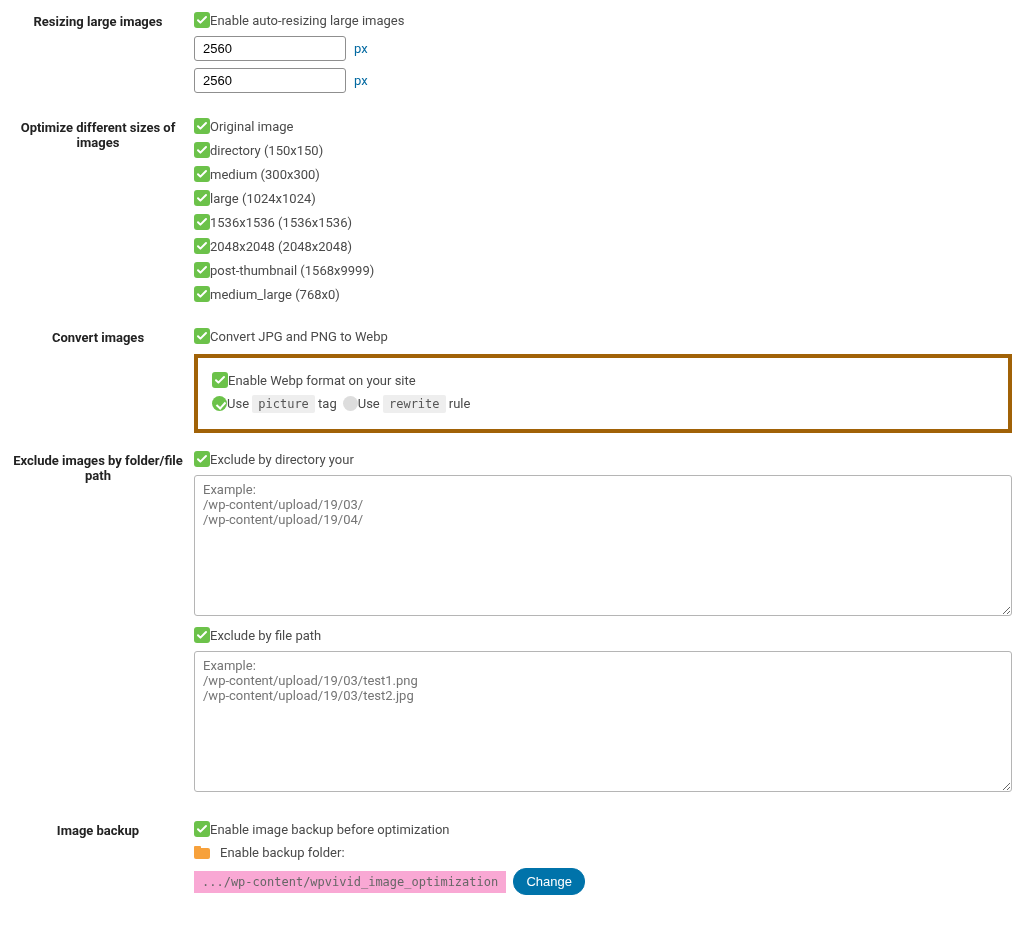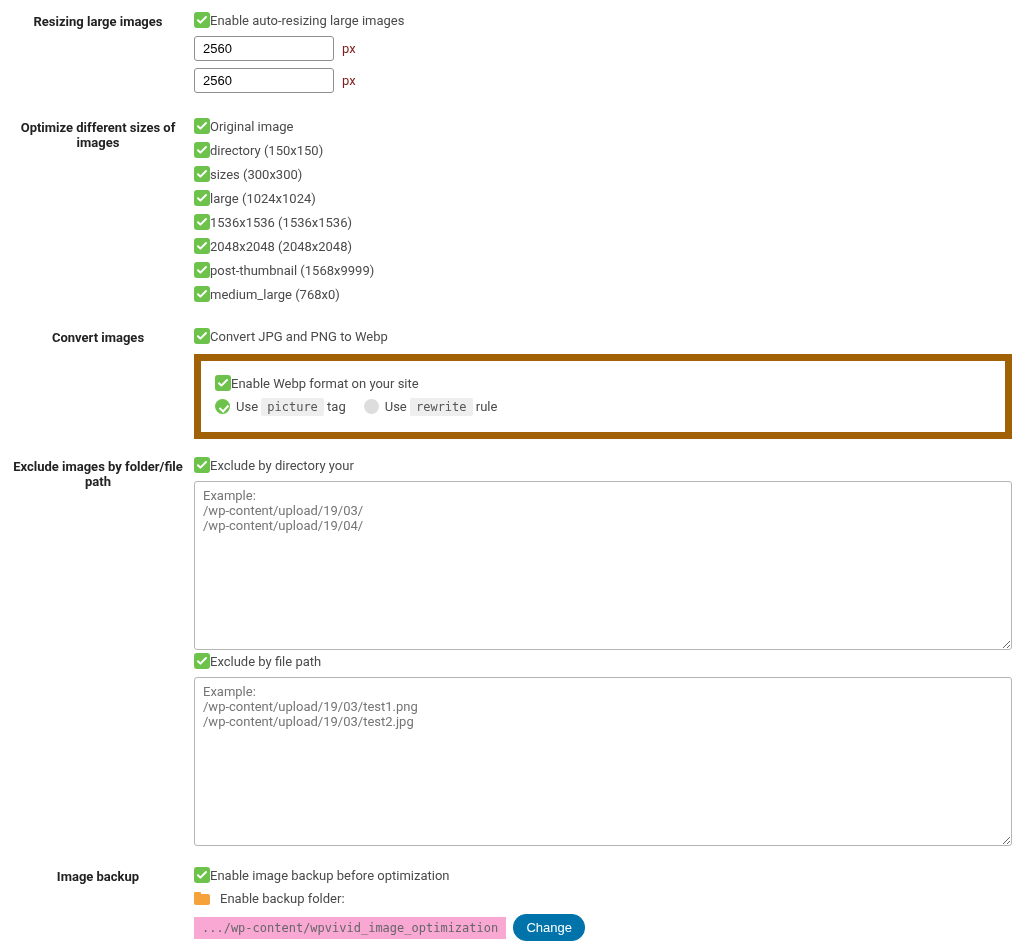--- a/index.html
+++ b/index.html
@@ -51,53 +51,53 @@
       content: '';
       position: absolute;
       top: 3.5px; left: 5.5px;
       width: 4px; height: 7px;
       border: solid #fff;
       border-width: 0 2px 2px 0;
       transform: rotate(42deg);
     }
     .radio-dot.off { background: #ddd; }
     .num-input {
-      width: 140px;
+      width: 152px;
       padding: 4px 8px;
       border: 1px solid #8f8f8f;
       border-radius: 3px;
       font-size: 13px;
     }
     .num-row { display: flex; align-items: center; gap: 8px; margin-bottom: 7px; }
-    .px { color: #7f1d1d; }
+    .px { color: #0369a1; }
     .webp-box {
-      border: 7px solid #a16207;
+      border: 4px solid #a16207;
       padding: 14px 14px 10px 14px;
       margin-top: 10px;
     }
     code.tag {
       background: #eee;
       padding: 2px 6px;
       border-radius: 2px;
       font-family: Consolas, Monaco, monospace;
       font-size: 12px;
       color: #555;
     }
     textarea.big {
       width: 818px;
       max-width: 100%;
-      height: 169px;
+      height: 141px;
       border: 1px solid #b5b5b5;
       border-radius: 3px;
       padding: 6px 8px;
       font-size: 13px;
       color: #999;
       font-family: inherit;
       resize: both;
-      margin-bottom: 0;
+      margin-bottom: 8px;
     }
     .folder-icon {
       width: 16px; height: 13px;
       display: inline-block;
       position: relative;
       margin-right: 10px;
       flex-shrink: 0;
     }
     .folder-icon::before {
       content: '';
@@ -180,21 +180,21 @@
               </svg>
             </span>
             <span>directory (150x150)</span>
           </div>
           <div class="check-row">
             <span class="checkbox">
               <svg width="12" height="12" viewBox="0 0 12 12">
                 <path d="M2 6.2l2.4 2.4L10 3" stroke="#fff" stroke-width="2" fill="none" stroke-linecap="round" stroke-linejoin="round"></path>
               </svg>
             </span>
-            <span>sizes (300x300)</span>
+            <span>medium (300x300)</span>
           </div>
           <div class="check-row">
             <span class="checkbox">
               <svg width="12" height="12" viewBox="0 0 12 12">
                 <path d="M2 6.2l2.4 2.4L10 3" stroke="#fff" stroke-width="2" fill="none" stroke-linecap="round" stroke-linejoin="round"></path>
               </svg>
             </span>
             <span>large (1024x1024)</span>
           </div>
           <div class="check-row">
@@ -245,21 +245,21 @@
         </div>
         <div class="webp-box">
           <div class="check-row">
             <span class="checkbox">
                 <svg width="12" height="12" viewBox="0 0 12 12">
                   <path d="M2 6.2l2.4 2.4L10 3" stroke="#fff" stroke-width="2" fill="none" stroke-linecap="round" stroke-linejoin="round"></path>
                 </svg>
               </span>
             <span>Enable Webp format on your site</span>
           </div>
-          <div class="check-row" style="gap:6px;">
+          <div class="check-row" style="">
             <span class="radio-dot on"></span>
             <span>
               <span>Use </span><code class="tag">picture</code><span> tag</span>
             </span>
             <span style="width:6px;"></span>
             <span class="radio-dot off"></span>
             <span>
               <span>Use </span><code class="tag">rewrite</code><span> rule</span>
             </span>
           </div>

